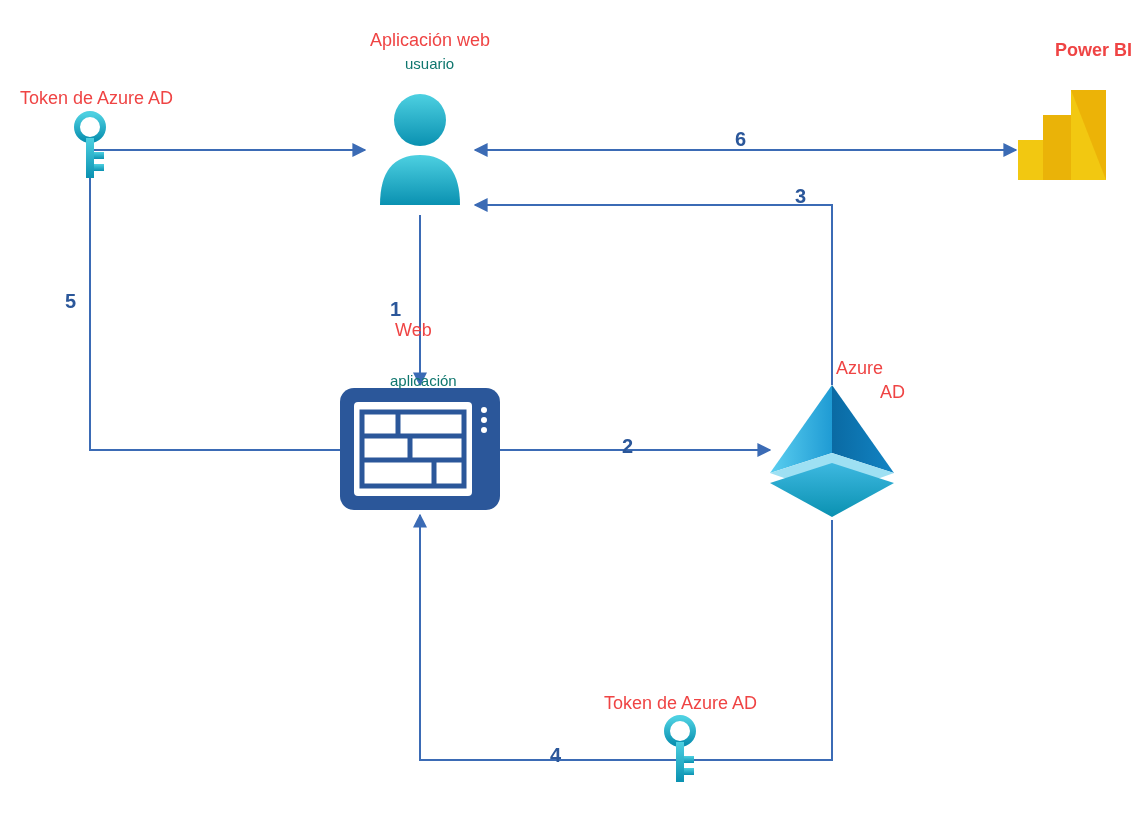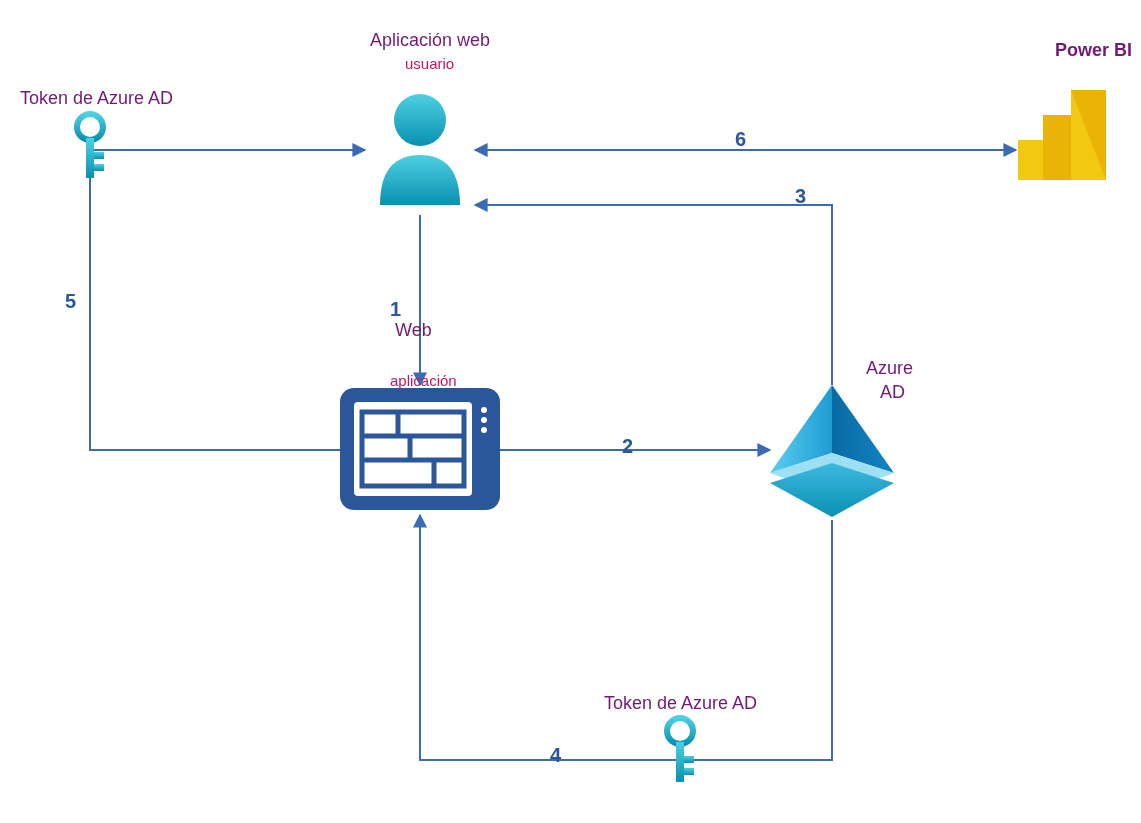--- a/index.html
+++ b/index.html
@@ -9,27 +9,27 @@
       height: 823px;
       font-family: "Segoe UI", Arial, sans-serif;
       color: #2b579a;
       position: relative;
       background: #fff;
     }
     svg { display: block; }
     .label {
       position: absolute;
       font-size: 18px;
-      color: #701a75;
+      color: #ef4444;
       white-space: nowrap;
     }
     .sublabel {
       position: absolute;
       font-size: 15px;
-      color: #be185d;
+      color: #0f766e;
       white-space: nowrap;
     }
     .step-num {
       position: absolute;
       font-size: 20px;
       font-weight: 700;
       color: #2b579a;
     }
   </style>
 </head>
@@ -129,21 +129,21 @@
 </svg>
 
 <div class="label" style="left:20px; top:88px;">Token de Azure AD</div>
 
 <div class="label" style="left:370px; top:30px;">Aplicación web</div>
 <div class="sublabel" style="left:405px; top:55px;">usuario</div>
 
 <div class="label" style="left:395px; top:320px;">Web</div>
 <div class="sublabel" style="left:390px; top:348px;margin-top:24px;">aplicación</div>
 
-<div class="label" style="left:866px; top:358px;">Azure</div>
+<div class="label" style="left:836px; top:358px;">Azure</div>
 <div class="label" style="left:872px; top:382px;margin-left:8px;">AD</div>
 
 <div class="label" style="left:604px; top:693px;">Token de Azure AD</div>
 
 <div class="label" style="left:1055px; top:40px;font-weight:bold;">Power BI</div>
 
 <div class="step-num" style="left:390px; top:298px;">1</div>
 <div class="step-num" style="left:622px; top:435px;">2</div>
 <div class="step-num" style="left:795px; top:185px;">3</div>
 <div class="step-num" style="left:550px; top:744px;">4</div>

